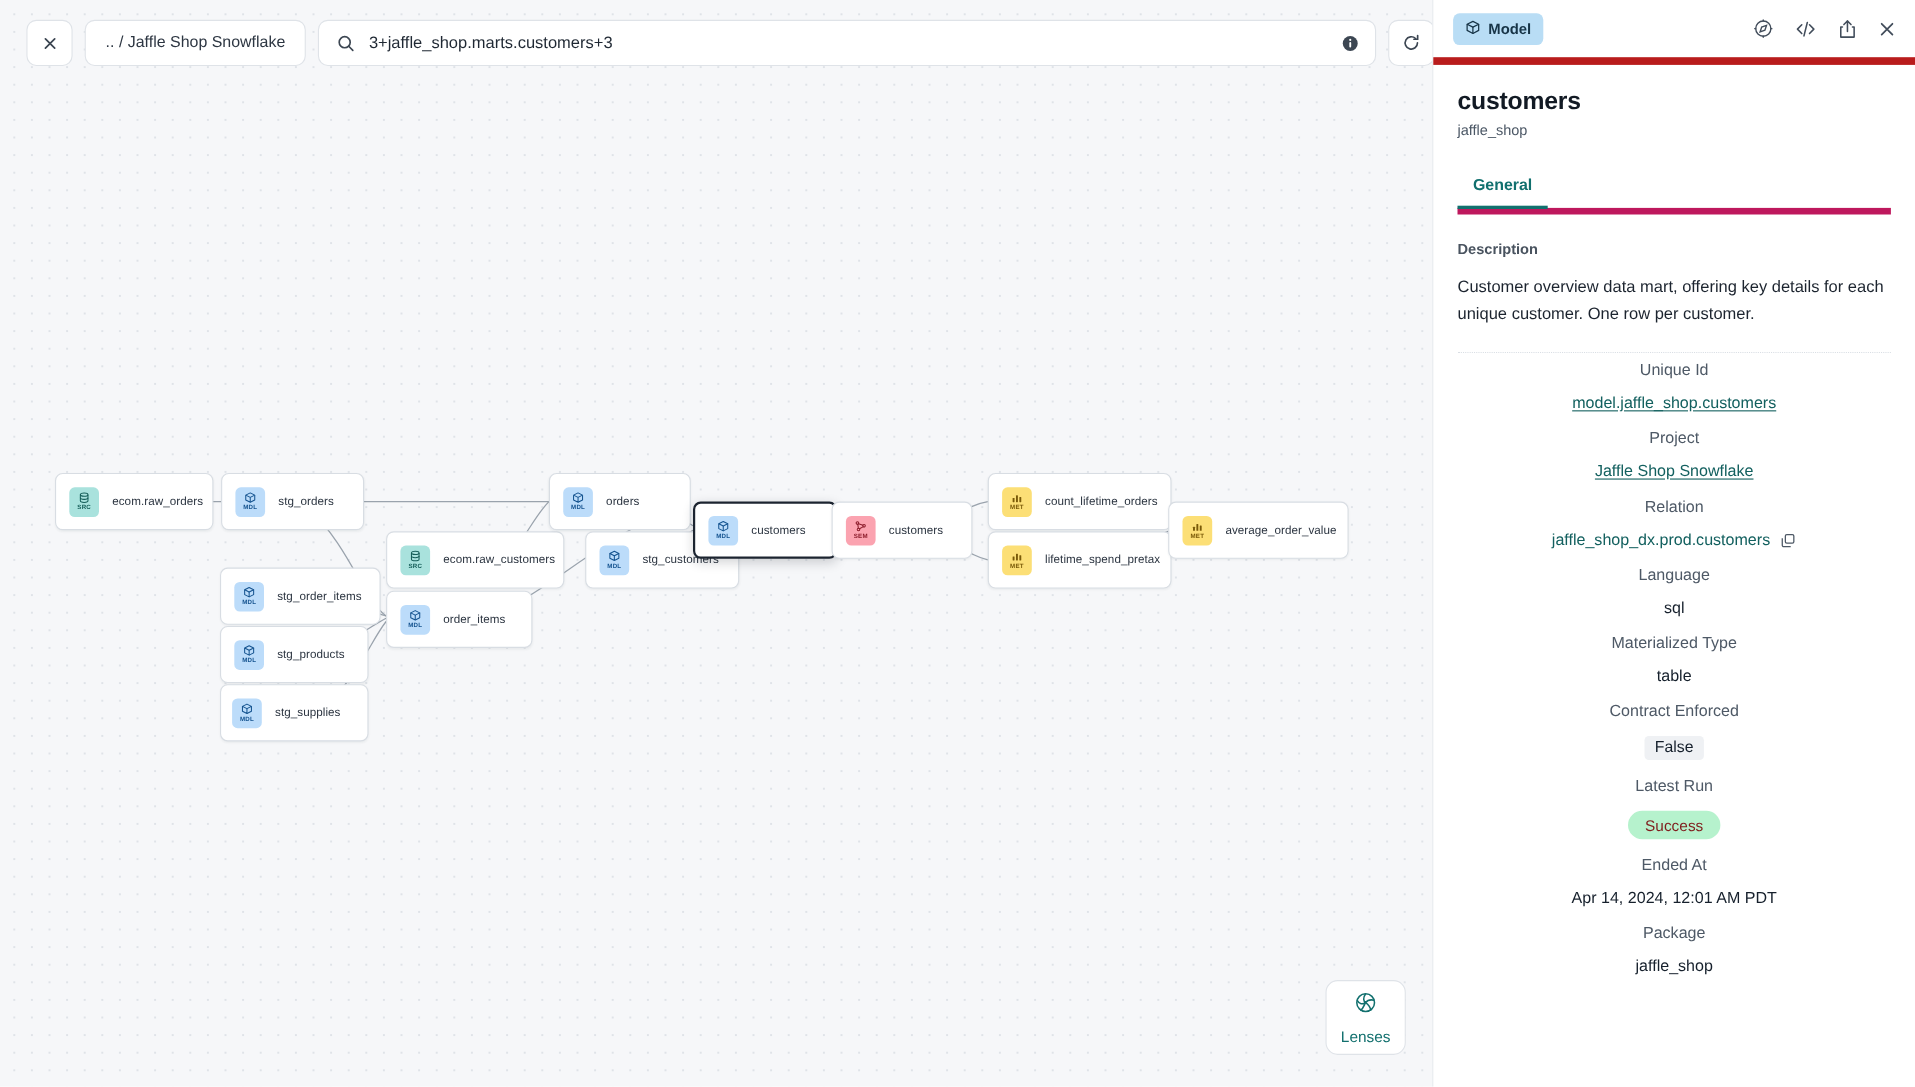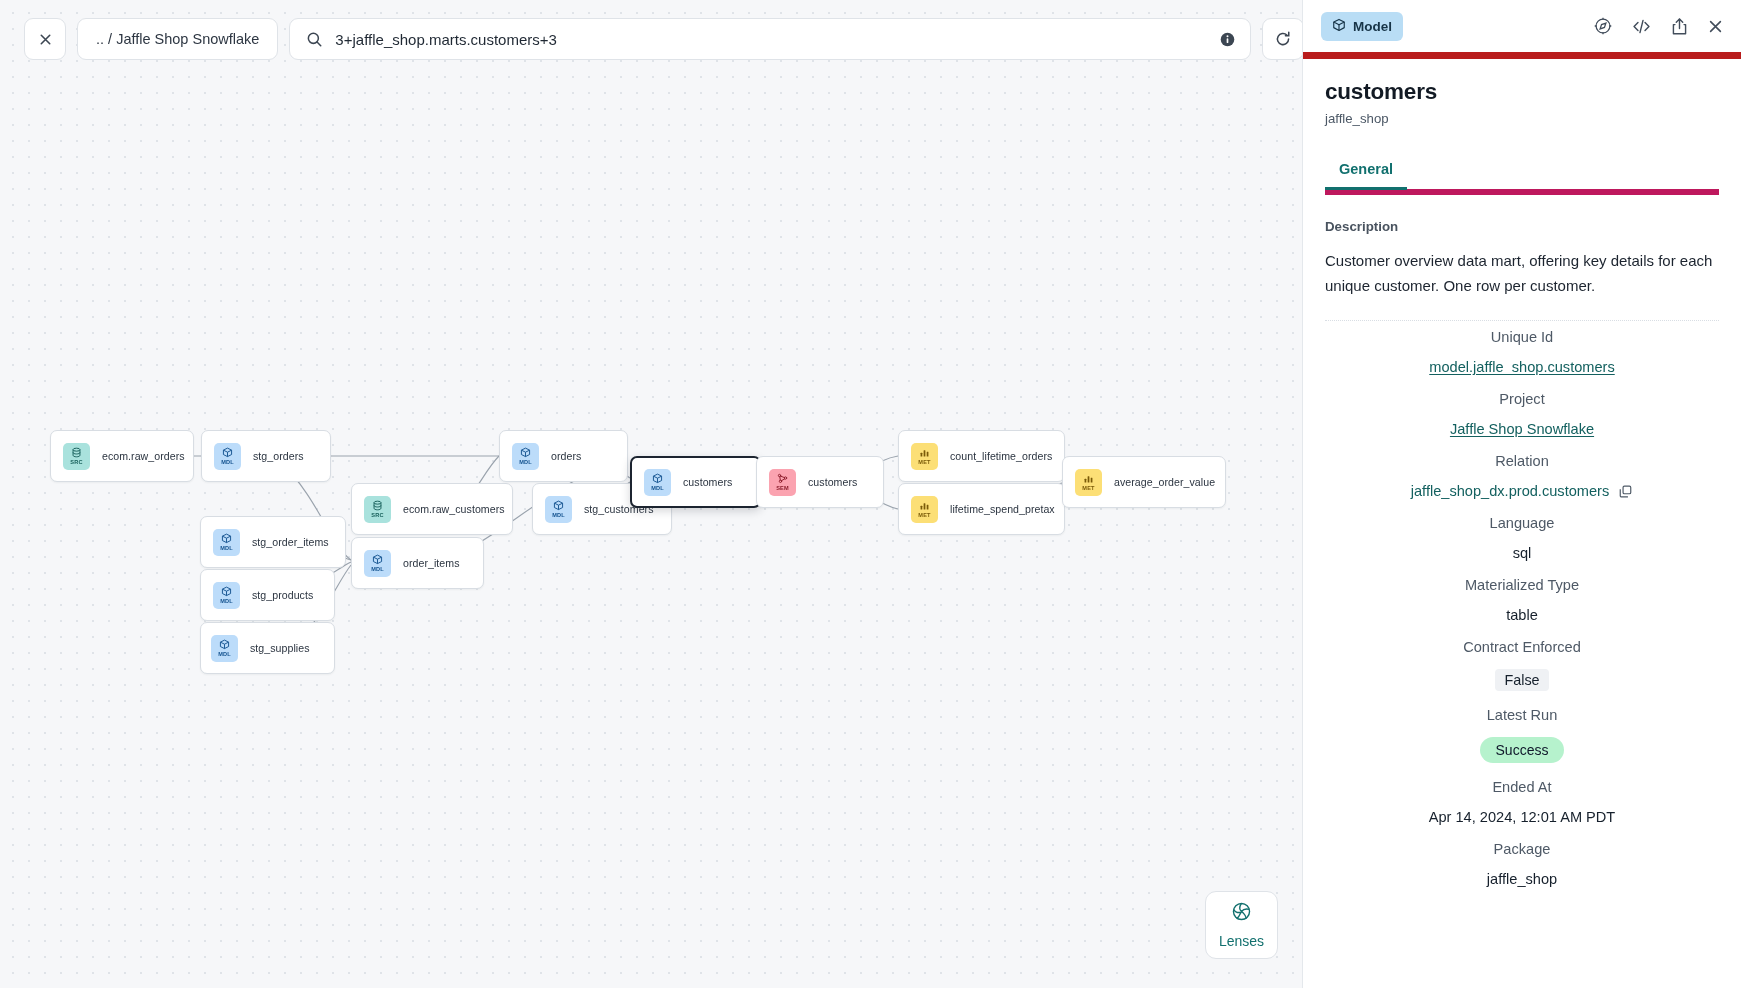--- a/index.html
+++ b/index.html
@@ -162,21 +162,21 @@
   .v a.link {
     color: #13605f; text-decoration: underline; text-underline-offset: 2px;
     cursor: pointer;
   }
   .v .plain-teal { color: #13605f; }
   .chip-gray {
     background: #eff1f4; border-radius: 4px; padding: 3px 9px;
     font-size: 14.4px; color: #16202c;
   }
   .chip-green {
-    background: #b6f2cd; color: #0f172a; border-radius: 999px;
+    background: #b6f2cd; color: #7f1d1d; border-radius: 999px;
     padding: 5px 16px; font-size: 14px; font-weight: 500;
   }
   .copy-ic { display: flex; cursor: pointer; color: #4e5966; }
 </style>
 </head>
 <body>
 
 <div id="app">
 
   <div id="canvas">

